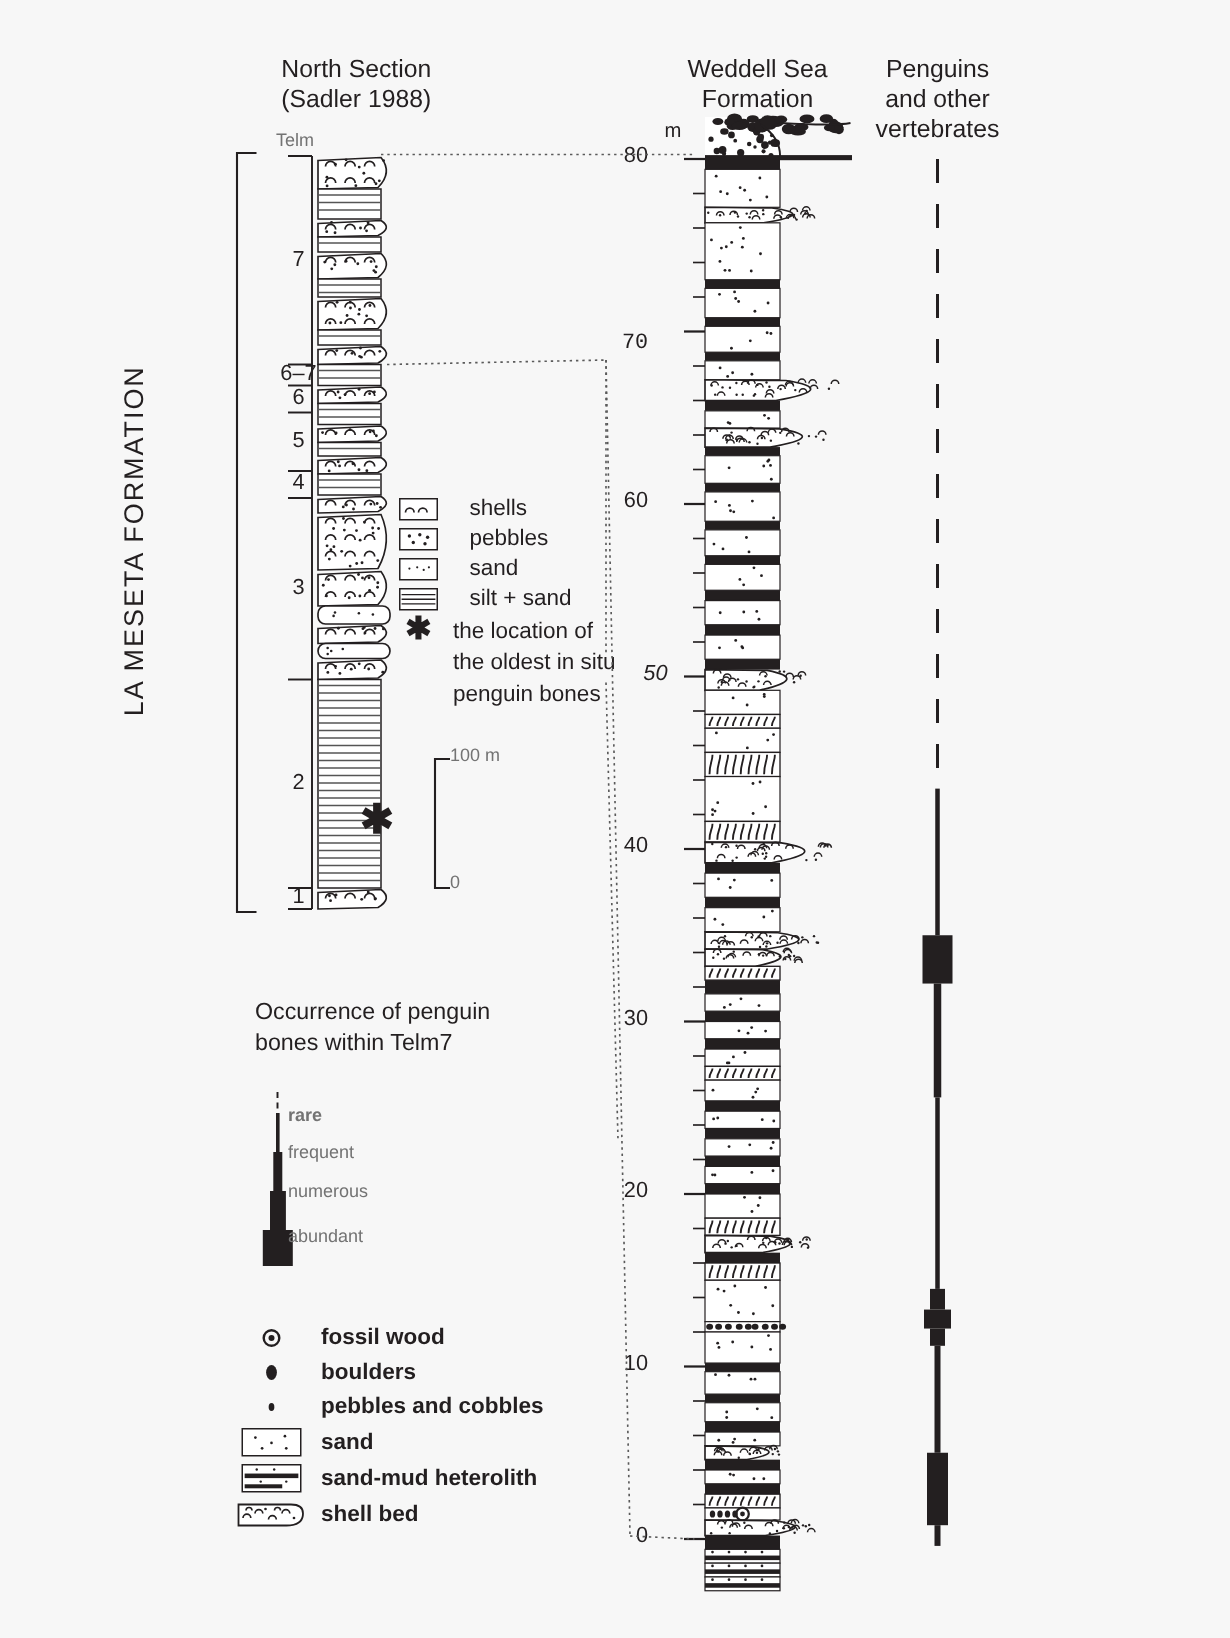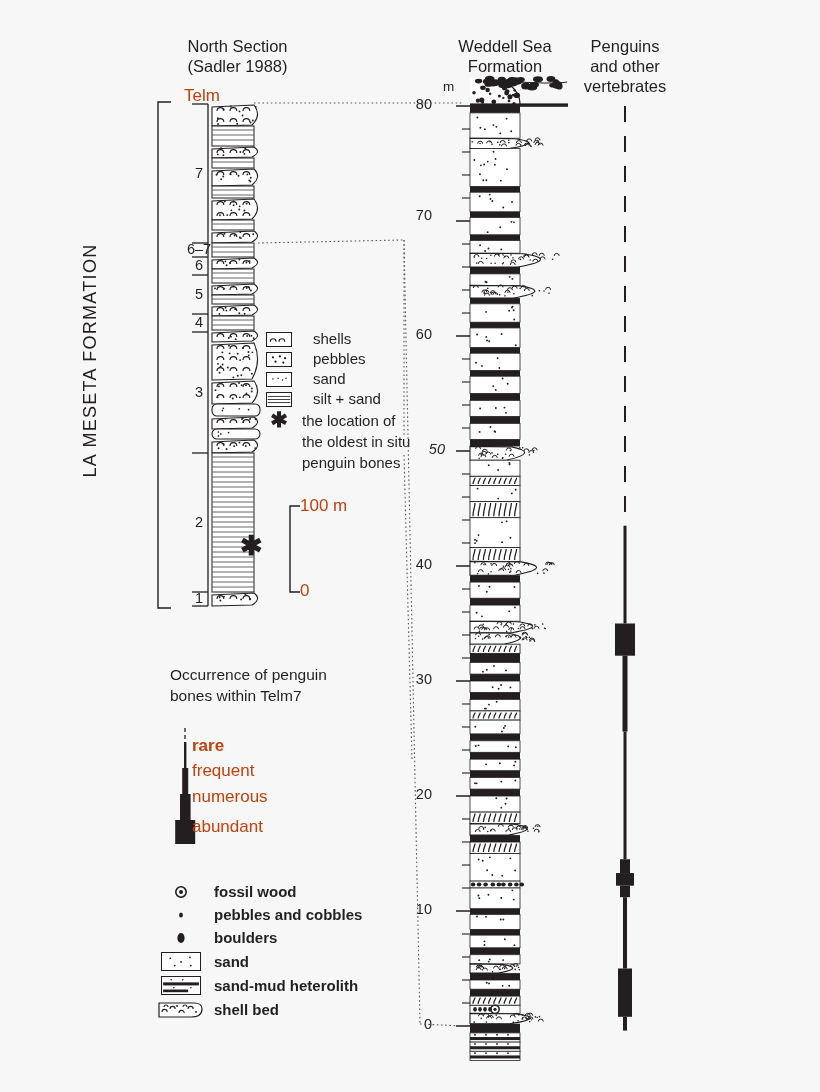--- a/index.html
+++ b/index.html
@@ -7,21 +7,21 @@
   body {
     width: 820px; height: 1092px;
     background: #f7f7f7;
     font-family: "Liberation Sans", sans-serif;
     color: #231f20;
     position: relative;
     overflow: hidden;
   }
   .abs { position: absolute; }
   .ttl { font-size: 16.5px; line-height: 20px; text-align: center; color: #231f20; }
-  .lbl { font-size: 17px; color: #c2410c; }
+  .lbl { font-size: 12px; color: #737373; }
   .small { font-size: 13.5px; }
   .tick-lbl { font-size: 14.5px; text-align: right; color: #231f20; }
   .telm-num { font-size: 14.5px; text-align: center; color: #231f20; }
   svg { display: block; overflow: visible; }
   .lg-item { display: flex; align-items: flex-end; gap: 21px; margin-bottom: 3px; }
   .lg-text { font-size: 15px; color: #231f20; white-space: nowrap; }
   .swatch { width: 26px; height: 15px; border: 1.2px solid #231f20; background:#fff; flex: 0 0 auto; }
   .lith-row { display: flex; align-items: center; height: 23px; }
   .lith-ico { width: 46px; display:flex; align-items:center; justify-content:center; flex:0 0 auto; }
   .lith-txt { font-size: 15px; margin-left: 10px; white-space: nowrap; font-weight: bold; }
@@ -385,33 +385,33 @@
     <div class="lith-ico">
       <svg width="14" height="14" viewBox="0 0 14 14">
           <circle cx="7" cy="7" r="5.2" fill="none" stroke="#231f20" stroke-width="1.6"></circle>
           <circle cx="7" cy="7" r="2" fill="#231f20"></circle>
         </svg>
     </div>
     <span class="lith-txt">fossil wood</span>
   </div>
   <div class="lith-row">
     <div class="lith-ico">
+      <svg width="12" height="14" viewBox="0 0 12 14">
+          <ellipse cx="6" cy="7" rx="3.6" ry="5" fill="#231f20"></ellipse>
+        </svg>
+    </div>
+    <span class="lith-txt">boulders</span>
+  </div>
+  <div class="lith-row">
+    <div class="lith-ico">
       <svg width="8" height="10" viewBox="0 0 8 10">
           <ellipse cx="4" cy="5" rx="1.9" ry="2.6" fill="#231f20"></ellipse>
         </svg>
     </div>
     <span class="lith-txt">pebbles and cobbles</span>
-  </div>
-  <div class="lith-row">
-    <div class="lith-ico">
-      <svg width="12" height="14" viewBox="0 0 12 14">
-          <ellipse cx="6" cy="7" rx="3.6" ry="5" fill="#231f20"></ellipse>
-        </svg>
-    </div>
-    <span class="lith-txt">boulders</span>
   </div>
   <div class="lith-row" style="height:24px;">
     <div class="lith-ico">
       <svg width="40" height="19" viewBox="0 0 40 19" style="border:1.2px solid #231f20; background:#fff;">
         <circle cx="8" cy="6" r="1" fill="#231f20"></circle>
           <circle cx="20" cy="10" r="1" fill="#231f20"></circle>
         <circle cx="30" cy="5" r="1" fill="#231f20"></circle>
           <circle cx="13" cy="14" r="1" fill="#231f20"></circle>
         <circle cx="31" cy="14" r="1" fill="#231f20"></circle>
       </svg>
@@ -494,21 +494,21 @@
     <line x1="26" y1="46" x2="42" y2="46" stroke="#231f20" stroke-width="1.5"></line>
   </svg>
 <div class="abs" style="left:424px; top:60px; width:34px; height:990;">
     <div class="tick-lbl" style="position: absolute; right: 26px; width: 32px; top: 956px;">0</div>
     <div class="tick-lbl" style="position: absolute; right: 26px; width: 32px; top: 841px;">10</div>
     <div class="tick-lbl" style="position: absolute; right: 26px; width: 32px; top: 726px;">20</div>
     <div class="tick-lbl" style="position: absolute; right: 26px; width: 32px; top: 611px;">30</div>
     <div class="tick-lbl" style="position: absolute; right: 26px; width: 32px; top: 496px;">40</div>
     <div class="tick-lbl" style="position: absolute; right: 13px; width: 32px; top: 381px; font-style: italic;">50</div>
     <div class="tick-lbl" style="position: absolute; right: 26px; width: 32px; top: 266px;">60</div>
-    <div class="tick-lbl" style="position: absolute; right: 26px; width: 32px; top: 147px;">70</div>
+    <div class="tick-lbl" style="position: absolute; right: 26px; width: 32px; top: 161px; font-family: Liberation Mono, monospace;">70</div>
     <div class="tick-lbl" style="position: absolute; right: 26px; width: 32px; top: 36px;">80</div>
   </div>
 <svg class="abs" style="left:465px; top:60px;" width="130" height="1000">
     <rect x="5" y="18" width="50" height="28" fill="#fff" stroke="none"></rect>
     <ellipse cx="94.33099668302154" cy="26.140230301367225" rx="3.204664993567702" ry="3.3448844974603897" fill="#231f20"></ellipse>
     <ellipse cx="90.89358429093546" cy="23.653147699615523" rx="3.443154907619187" ry="4.492136193389136" fill="#231f20"></ellipse>
     <ellipse cx="36.81464292053815" cy="24.798953059035796" rx="3.5619781498620187" ry="3.203700829019631" fill="#231f20"></ellipse>
     <ellipse cx="17.931624418092717" cy="27.70147255468251" rx="2.8026378632535405" ry="2.208447605375409" fill="#231f20"></ellipse>
     <ellipse cx="24.677794334328638" cy="19.124007910547782" rx="4.991609562557009" ry="3.4516530519591893" fill="#231f20"></ellipse>
     <ellipse cx="36.859557404583114" cy="19.38397002238034" rx="4.065755558696462" ry="2.6158833744078334" fill="#231f20"></ellipse>

